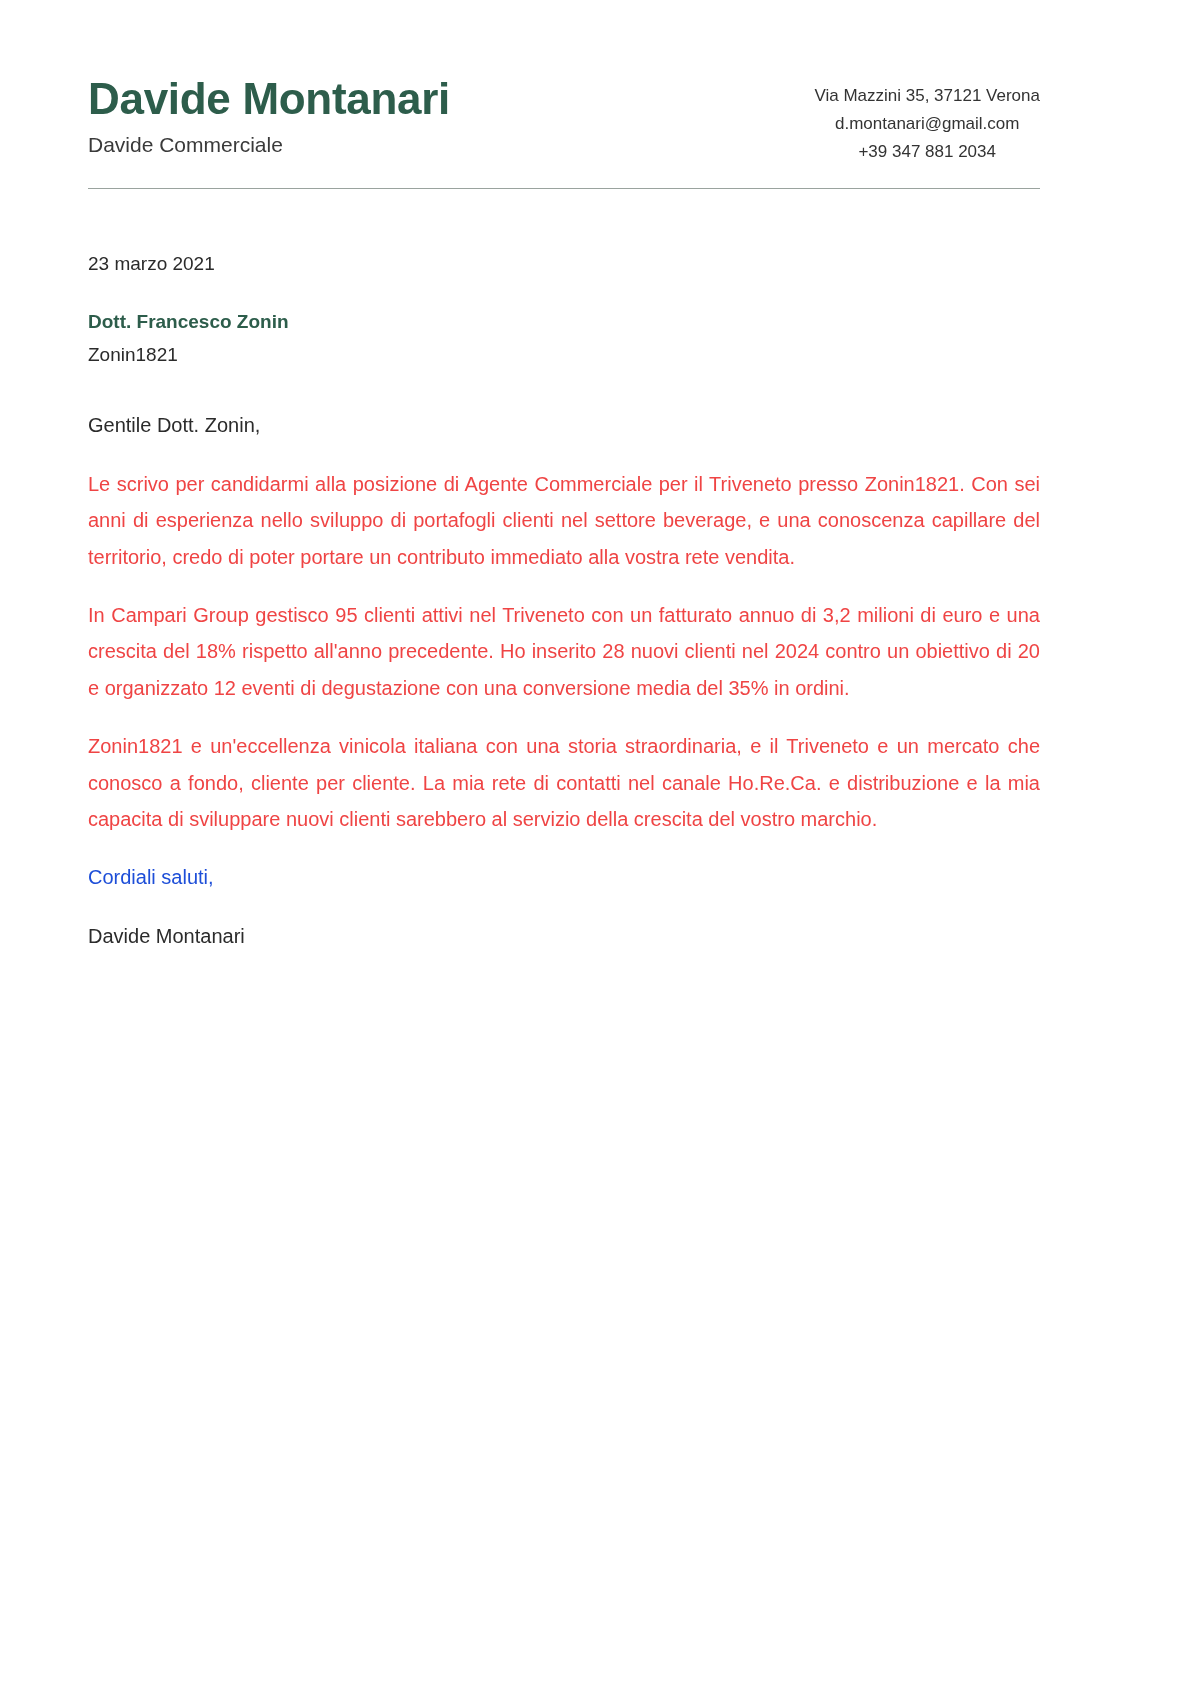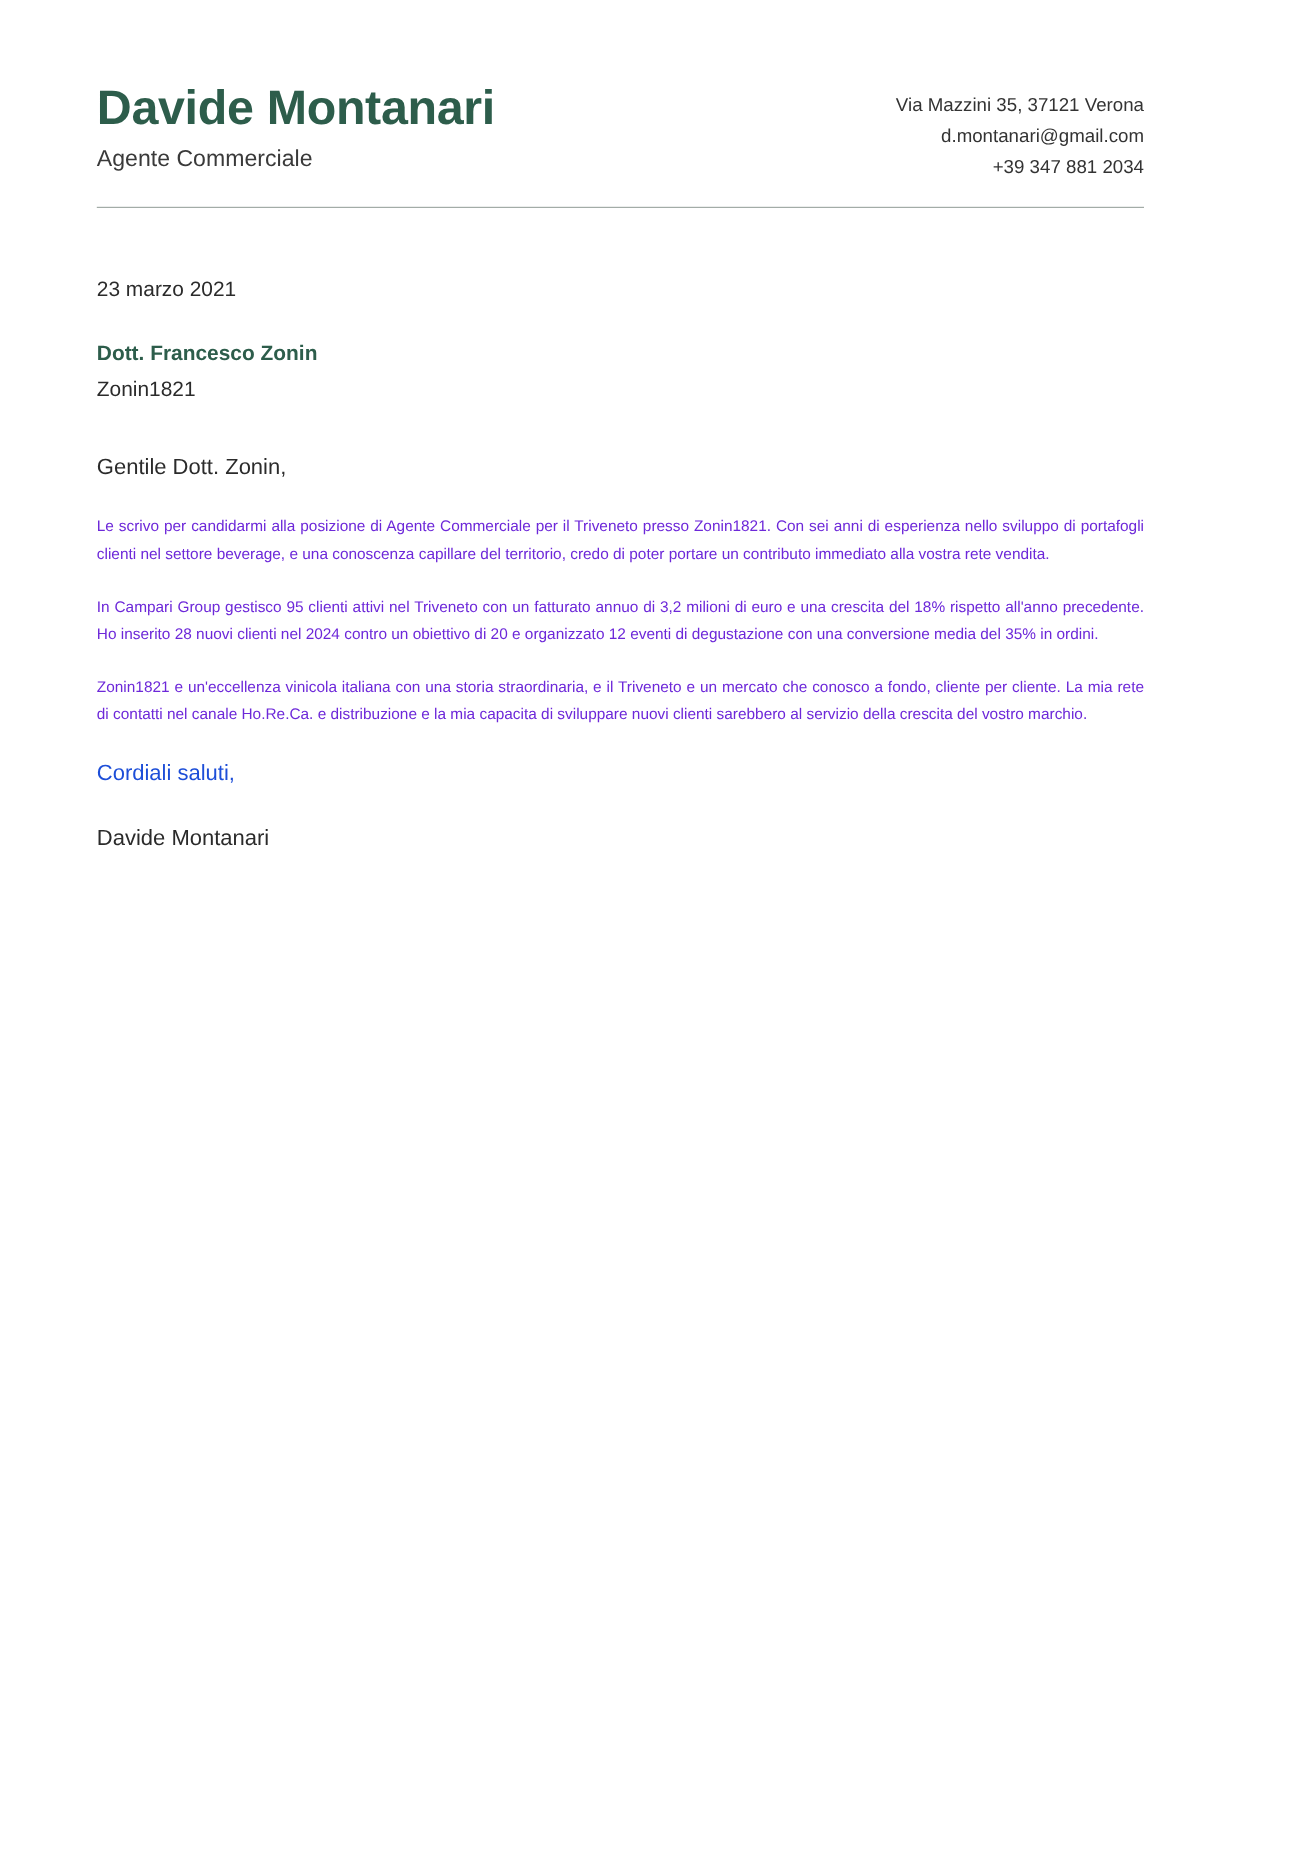--- a/index.html
+++ b/index.html
@@ -47,21 +47,21 @@
   }
   .job-title {
     font-size: 21px;
     font-weight: normal;
     color: #3a3a3a;
     line-height: 1.2;
     margin: 0;
   }
   .header-right {
     flex: 0 0 auto;
-    text-align: right;
+    text-align: center;
     padding-top: 10px;
   }
   .contact-line {
     font-size: 17px;
     color: #333333;
     line-height: 1.65;
     white-space: nowrap;
   }
 
   .header-rule {
@@ -99,22 +99,22 @@
     margin-top: 42px;
   }
   .salutation {
     font-size: 20px;
     color: #2b2b2b;
     line-height: 1.45;
     margin-bottom: 26px;
     margin-top: 39px;
   }
   .para {
-    font-size: 14px;
-    color: #6d28d9;
+    font-size: 20px;
+    color: #ef4444;
     line-height: 1.82;
     text-align: justify;
     text-justify: inter-word;
     margin: 0 0 22px 0;
   }
   .para:last-of-type { margin-bottom: 0; }
   .closing {
     font-size: 20px;
     color: #1d4ed8;
     line-height: 1.45;
@@ -128,21 +128,21 @@
   }
 </style>
 </head>
 <body>
 
 <div class="page">
 
   <div class="header">
     <div class="header-left">
       <div class="name">Davide Montanari</div>
-      <div class="job-title">Agente Commerciale</div>
+      <div class="job-title">Davide Commerciale</div>
     </div>
     <div class="header-right">
       <div class="contact-line">Via Mazzini 35, 37121 Verona</div>
       <div class="contact-line">d.montanari@gmail.com</div>
       <div class="contact-line">+39 347 881 2034</div>
     </div>
   </div>
 
   <hr class="header-rule">
 

